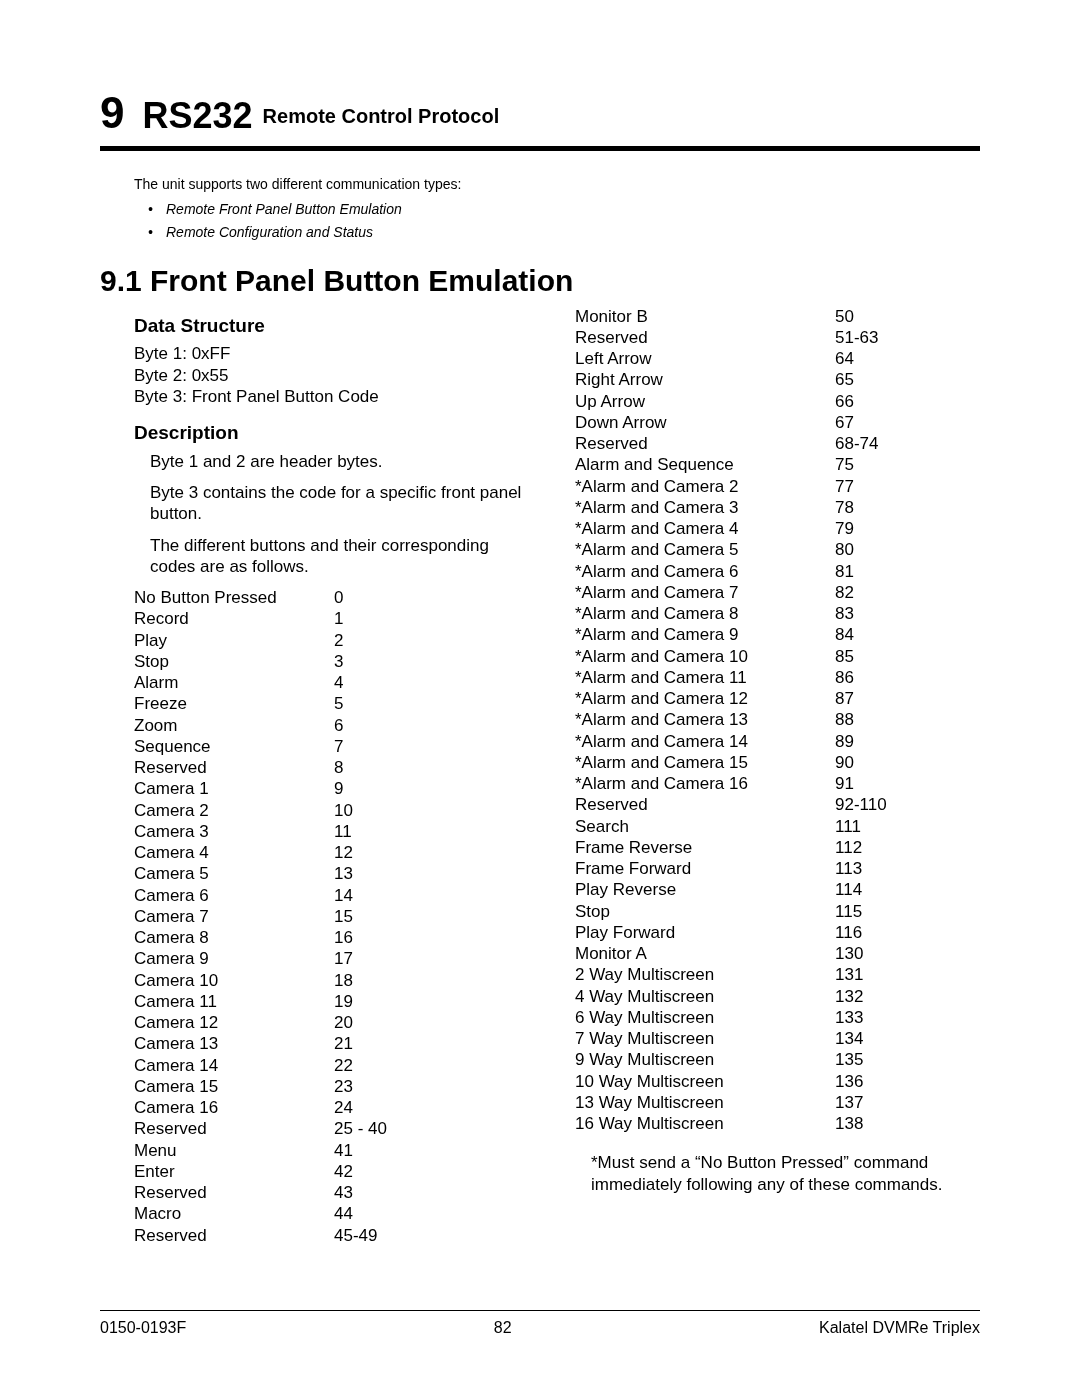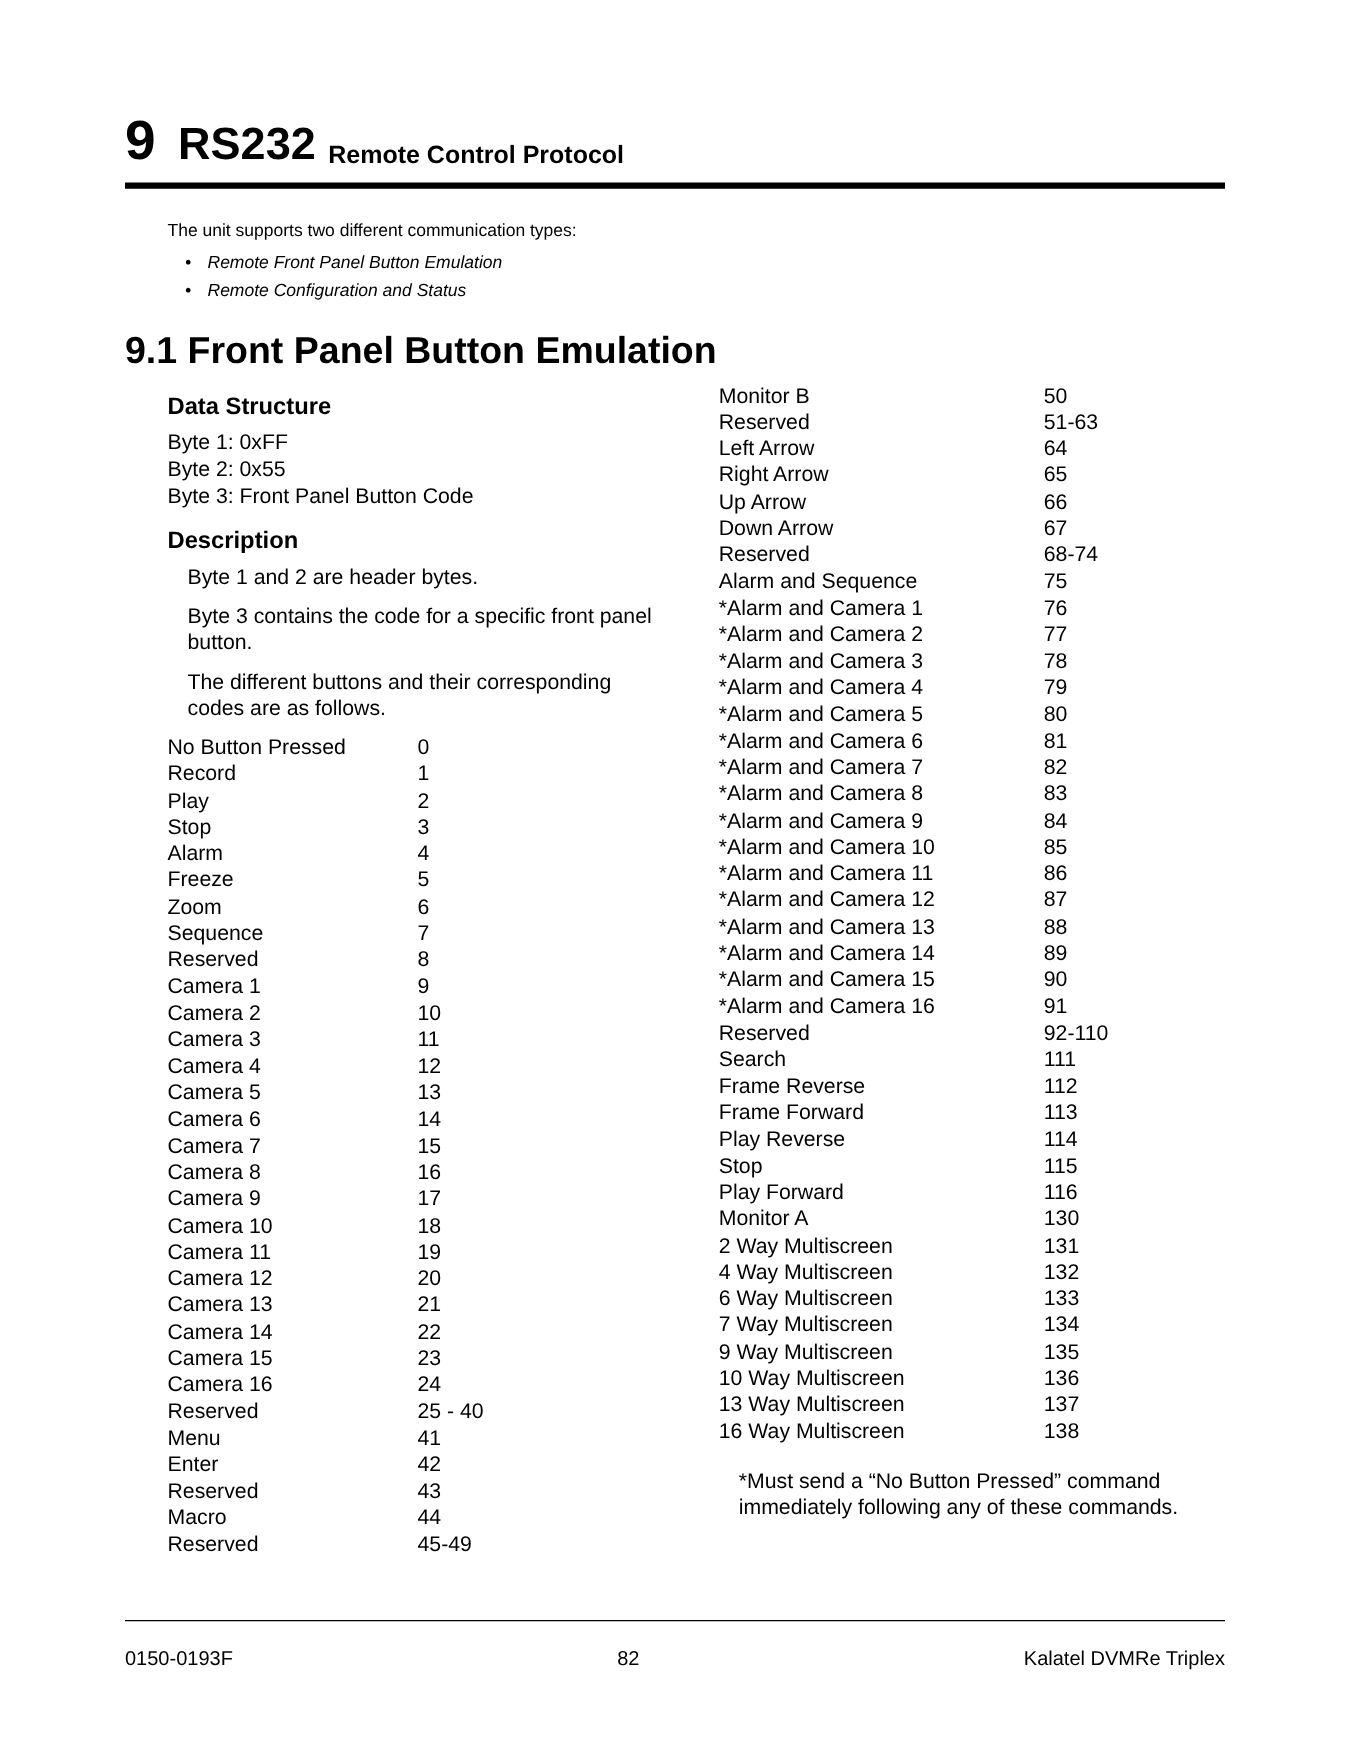--- a/index.html
+++ b/index.html
@@ -15,21 +15,21 @@
   .chapter-heading {
     display: flex;
     align-items: baseline;
     gap: 18px;
     margin-bottom: 8px;
   }
   .chapter-number {
     font-size: 44px;
     font-weight: bold;
   }
-  .chapter-title-wrap { display: flex; align-items: flex-end; gap: 10px; }
+  .chapter-title-wrap { display: flex; align-items: center; gap: 10px; }
   .chapter-title-strong {
     font-size: 36px;
     font-weight: bold;
   }
   .chapter-title-rest {
     font-size: 20px;
     font-weight: bold;
   }
   .heavy-rule {
     border: none;
@@ -91,21 +91,21 @@
   .col-right .code-table .val { width: 90px; }
   .footnote {
     margin-top: 18px;
   }
   .page-footer {
     position: absolute;
     left: 100px;
     right: 100px;
     bottom: 60px;
     border-top: 1.5px solid #000;
-    padding-top: 22px;
+    padding-top: 8px;
     display: flex;
     justify-content: space-between;
     font-size: 16px;
   }
 </style>
 </head>
 <body>
 
 <div class="chapter-heading">
   <span class="chapter-number">9</span>
@@ -296,24 +296,20 @@
         </div>
         <div class="row">
           <span class="label">Reserved</span>
           <span class="val">68-74</span>
         </div>
         <div class="row">
           <span class="label">Alarm and Sequence</span>
           <span class="val">75</span>
         </div>
         <div class="row">
-          <span class="label">*Alarm and Camera 1</span>
-          <span class="val">76</span>
-        </div>
-        <div class="row">
           <span class="label">*Alarm and Camera 2</span>
           <span class="val">77</span>
         </div>
         <div class="row">
           <span class="label">*Alarm and Camera 3</span>
           <span class="val">78</span>
         </div>
         <div class="row">
           <span class="label">*Alarm and Camera 4</span>
           <span class="val">79</span>

